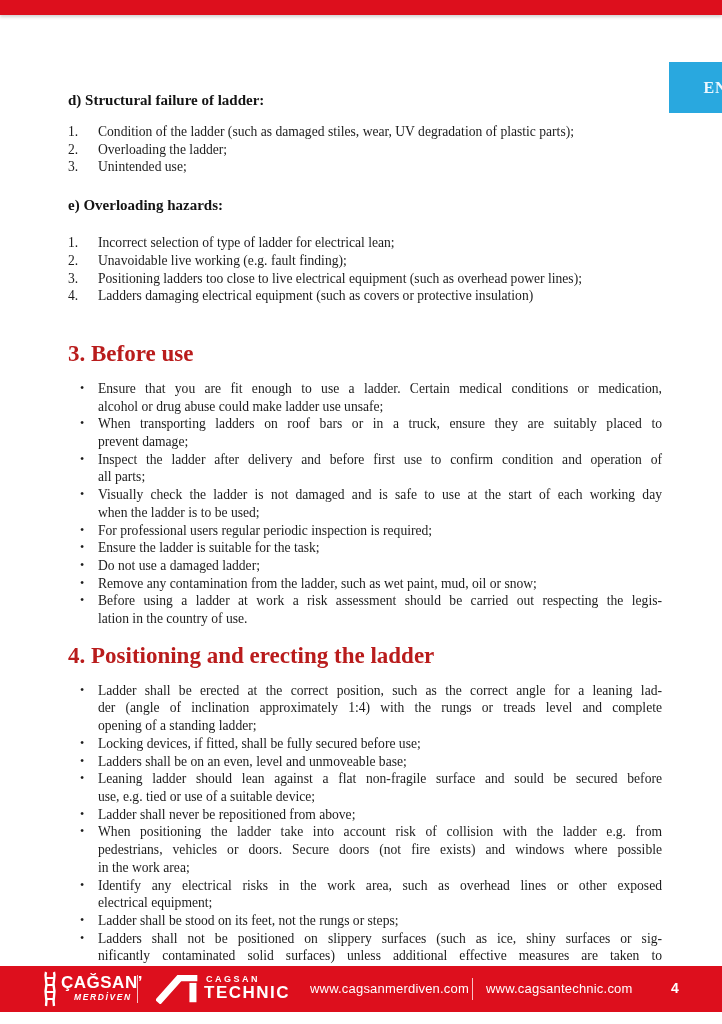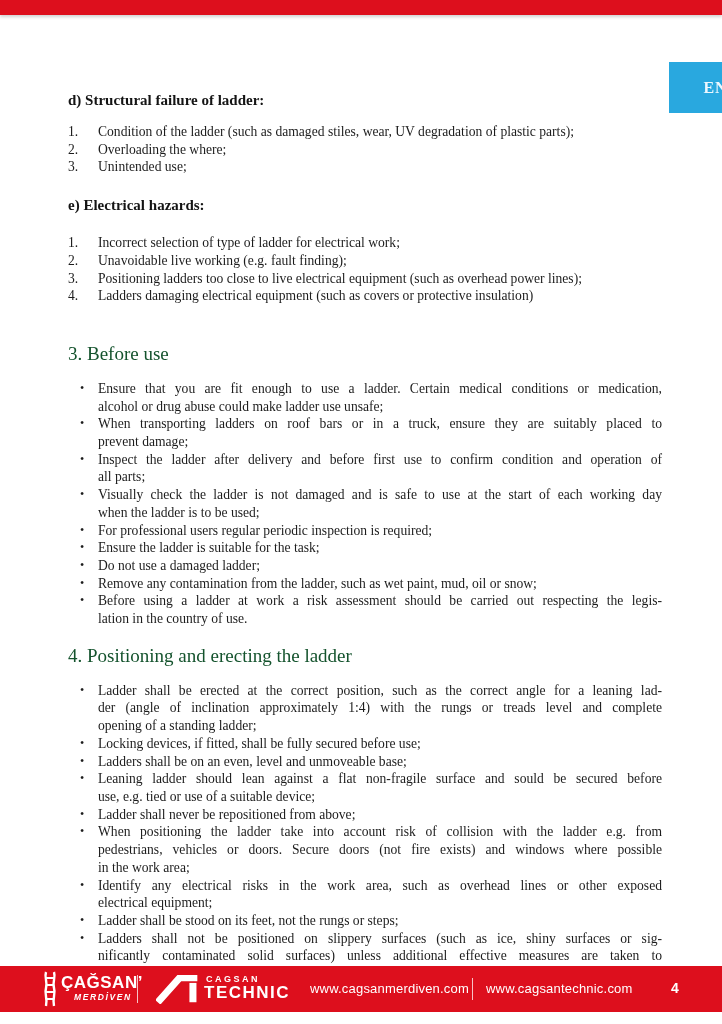--- a/index.html
+++ b/index.html
@@ -24,21 +24,21 @@
   
   .content {
     position:absolute; left:68px; top:0; width:594px;
     padding-top:91px; box-sizing:content-box;
     font-size:13.6px; line-height:17.7px;
   }
   .sub-title {
     font-weight:bold; font-size:15px; line-height:19px; color:#141414;
   }
   .main-title {
-    font-weight:normal; font-size:19px; line-height:24px; color:#14532d;
+    font-weight:bold; font-size:23px; line-height:24px; color:#b91c1c;
   }
   #sec-e-title { margin-top:20px; }
   #sec3-title  { margin-top:37px; }
   #sec4-title  { margin-top:16px; }
   .olist { margin-top:13px; }
   #sec-e-list { margin-top:19px; }
   .blist { margin-top:14px; }
   .oli, .bli { display:flex; }
   .num { width:30px; flex:0 0 30px; }
   .dot { width:30px; flex:0 0 30px; padding-left:12px; box-sizing:border-box; font-size:12px; }
@@ -73,33 +73,33 @@
   <div class="content">
 
     <div class="sub-title" id="sec-d-title">d) Structural failure of ladder:</div>
     <div class="olist" id="sec-d-list">
       <div class="oli">
         <span class="num">1.</span>
         <span class="txt">Condition of the ladder (such as damaged stiles, wear, UV degradation of plastic parts);</span>
       </div>
       <div class="oli">
         <span class="num">2.</span>
-        <span class="txt">Overloading the where;</span>
+        <span class="txt">Overloading the ladder;</span>
       </div>
       <div class="oli">
         <span class="num">3.</span>
         <span class="txt">Unintended use;</span>
       </div>
     </div>
 
-    <div class="sub-title" id="sec-e-title">e) Electrical hazards:</div>
+    <div class="sub-title" id="sec-e-title">e) Overloading hazards:</div>
     <div class="olist" id="sec-e-list">
       <div class="oli">
         <span class="num">1.</span>
-        <span class="txt">Incorrect selection of type of ladder for electrical work;</span>
+        <span class="txt">Incorrect selection of type of ladder for electrical lean;</span>
       </div>
       <div class="oli">
         <span class="num">2.</span>
         <span class="txt">Unavoidable live working (e.g. fault finding);</span>
       </div>
       <div class="oli">
         <span class="num">3.</span>
         <span class="txt">Positioning ladders too close to live electrical equipment (such as overhead power lines);</span>
       </div>
       <div class="oli">

